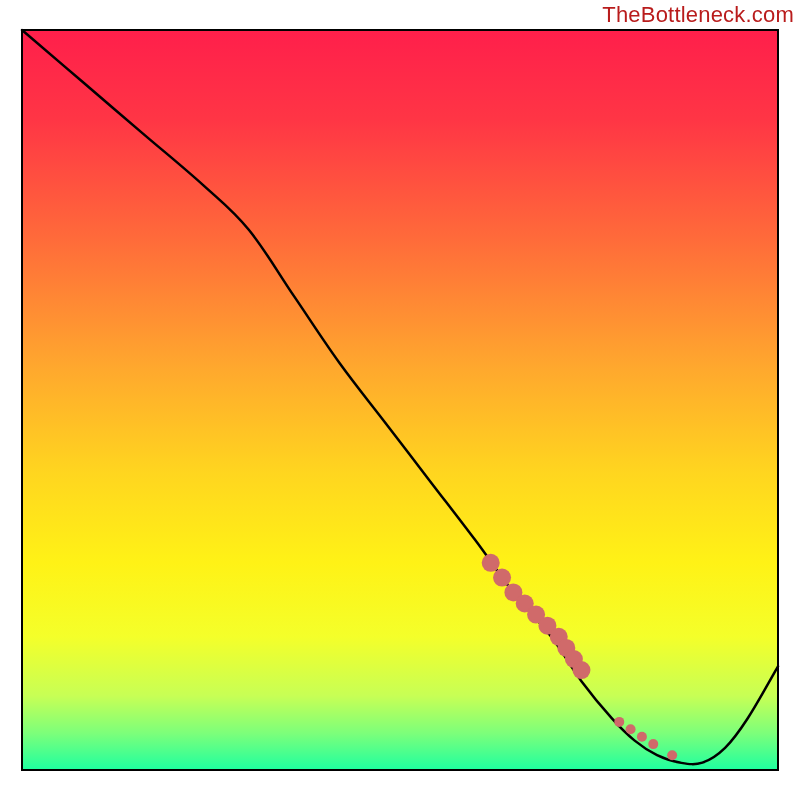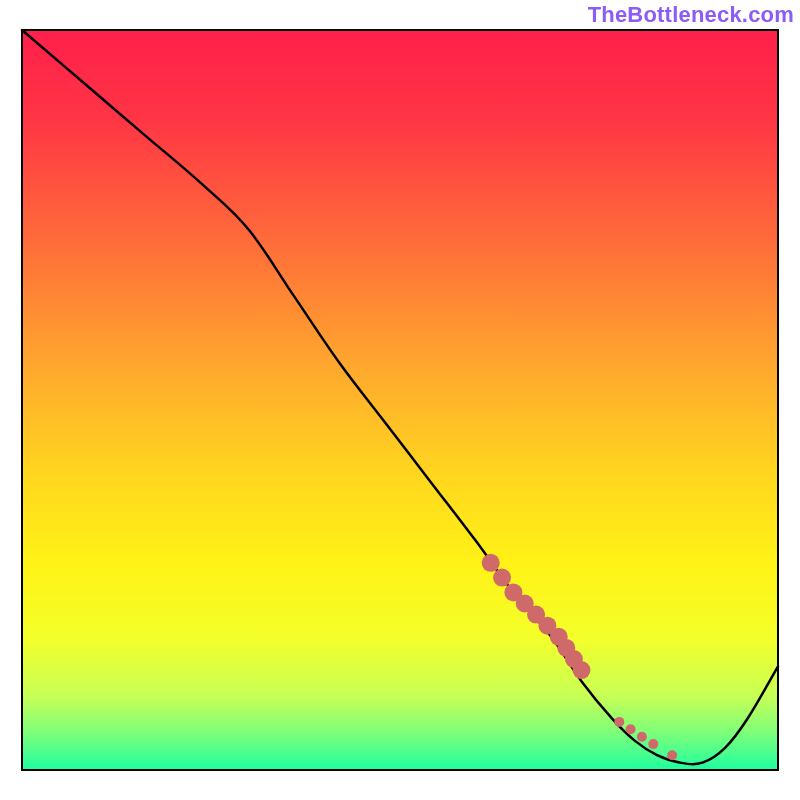--- a/index.html
+++ b/index.html
@@ -14,22 +14,22 @@
   .stage {
     position: relative;
     width: 800px;
     height: 800px;
   }
   .watermark {
     position: absolute;
     top: 2px;
     right: 6px;
     font-size: 22px;
-    font-weight: 700;
-    color: #8b5cf6;
+    font-weight: 400;
+    color: #b91c1c;
     letter-spacing: 0.2px;
     z-index: 20;
     user-select: none;
   }
   svg.plot {
     position: absolute;
     left: 0;
     top: 0;
     width: 800px;
     height: 800px;

